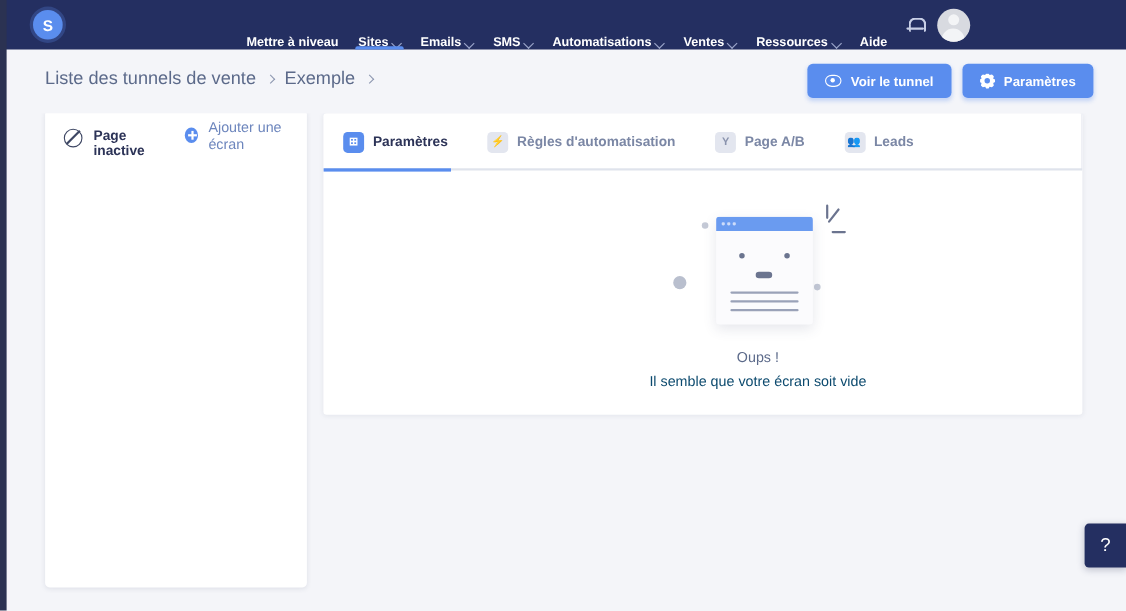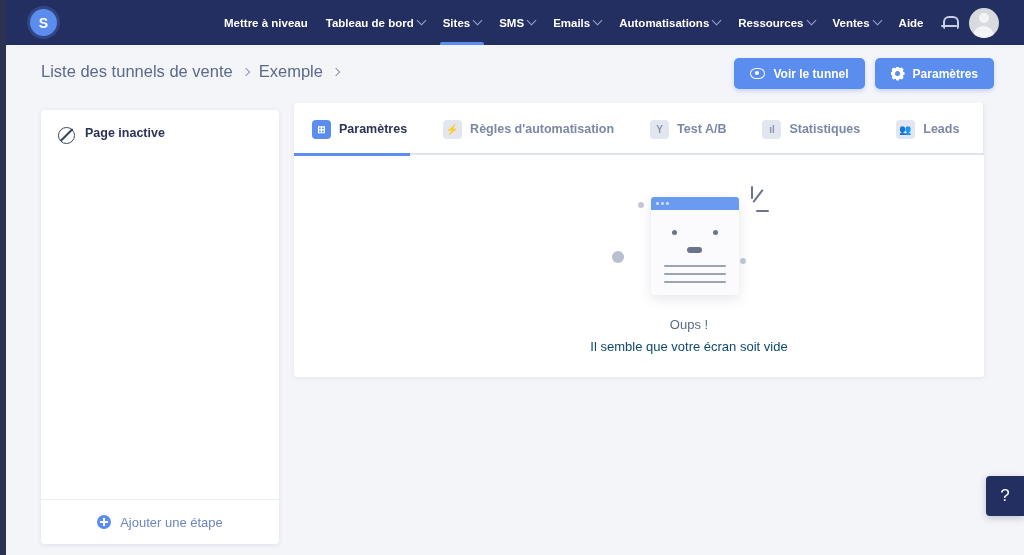--- a/index.html
+++ b/index.html
@@ -35,21 +35,21 @@
     box-shadow: 0 0 0 3px rgba(90,141,238,0.25);
   }
   .nav-items {
     position: absolute; left: 215px; top: 0;
     height: 45px;
     display: flex; align-items: center; gap: 0px;
   }
   .nav-item {
     position: relative;
     height: 45px;
-    display: flex; align-items: center; gap: 4px;
+    display: flex; align-items: flex-end; gap: 4px;
     padding: 0 9px;
     color: #ffffff;
     font-size: 11.5px; font-weight: bold;
     white-space: nowrap;
     cursor: pointer;
   }
   .nav-item .caret {
     display: inline-block;
     width: 7px; height: 7px;
     border-right: 1.6px solid #9aa4c9;
@@ -153,26 +153,26 @@
     border-radius: 4px;
     clip-path: polygon(42% 0,58% 0,64% 12%,80% 8%,92% 20%,88% 36%,100% 42%,100% 58%,88% 64%,92% 80%,80% 92%,64% 88%,58% 100%,42% 100%,36% 88%,20% 92%,8% 80%,12% 64%,0 58%,0 42%,12% 36%,8% 20%,20% 8%,36% 12%);
   }
   .icon-gear::after {
     content: ""; position: absolute; left: 4.6px; top: 4.6px;
     width: 5px; height: 5px; border-radius: 50%; background: #5a8dee;
   }
 
   
   .steps-card {
-    position: absolute; left: 41px; top: 110px;
+    position: absolute; left: 41px; top: 100px;
     width: 238px; height: 434px;
     background: #ffffff;
     border-radius: 4px;
     box-shadow: 0 1px 5px rgba(40,50,90,0.10);
-    display: flex; flex-direction: column;
+    display: flex; flex-direction: row;
   }
   .step-item {
     display: flex; gap: 10px;
     padding: 16px 16px 14px 17px;
   }
   .icon-ban {
     flex: 0 0 auto;
     width: 17px; height: 17px; margin-top: 1px;
     border: 1.7px solid #3d4663; border-radius: 50%;
     position: relative;
@@ -340,46 +340,42 @@
 
 <div class="navbar">
   <div class="logo">
     <span>S</span>
   </div>
 
   <div class="nav-items">
     <div class="nav-item">
       <span>Mettre à niveau</span>
     </div>
-    <div class="nav-item">
-      <span>Tableau de bord</span>
-      <span class="caret"></span>
-    </div>
     <div class="nav-item active">
       <span>Sites</span>
       <span class="caret"></span>
     </div>
     <div class="nav-item">
+      <span>Emails</span>
+      <span class="caret"></span>
+    </div>
+    <div class="nav-item">
       <span>SMS</span>
       <span class="caret"></span>
     </div>
     <div class="nav-item">
-      <span>Emails</span>
-      <span class="caret"></span>
-    </div>
-    <div class="nav-item">
       <span>Automatisations</span>
       <span class="caret"></span>
     </div>
     <div class="nav-item">
+      <span>Ventes</span>
+      <span class="caret"></span>
+    </div>
+    <div class="nav-item">
       <span>Ressources</span>
-      <span class="caret"></span>
-    </div>
-    <div class="nav-item">
-      <span>Ventes</span>
       <span class="caret"></span>
     </div>
     <div class="nav-item">
       <span>Aide</span>
     </div>
 
     <div class="bell"></div>
 
     <div class="avatar-wrap">
       <div class="avatar"></div>
@@ -412,42 +408,38 @@
 <div class="steps-card">
   <div class="step-item">
     <span class="icon-ban"></span>
     <div>
       <div class="step-title">Page inactive</div>
     </div>
   </div>
   <div class="steps-spacer"></div>
   <div class="add-step">
     <span class="icon-plus-circle"></span>
-    <span>Ajouter une étape</span>
+    <span>Ajouter une écran</span>
   </div>
 </div>
 
 <div class="main-card">
 
   <div class="tabs">
     <div class="tab active">
       <span class="tab-ico">⊞</span>
       <span>Paramètres</span>
     </div>
     <div class="tab">
       <span class="tab-ico">⚡</span>
       <span>Règles d'automatisation</span>
     </div>
     <div class="tab">
       <span class="tab-ico">Y</span>
-      <span>Test A/B</span>
-    </div>
-    <div class="tab">
-      <span class="tab-ico">ıl</span>
-      <span>Statistiques</span>
+      <span>Page A/B</span>
     </div>
     <div class="tab">
       <span class="tab-ico">👥</span>
       <span>Leads</span>
     </div>
     <div class="tab">
       
       
     </div>
 

